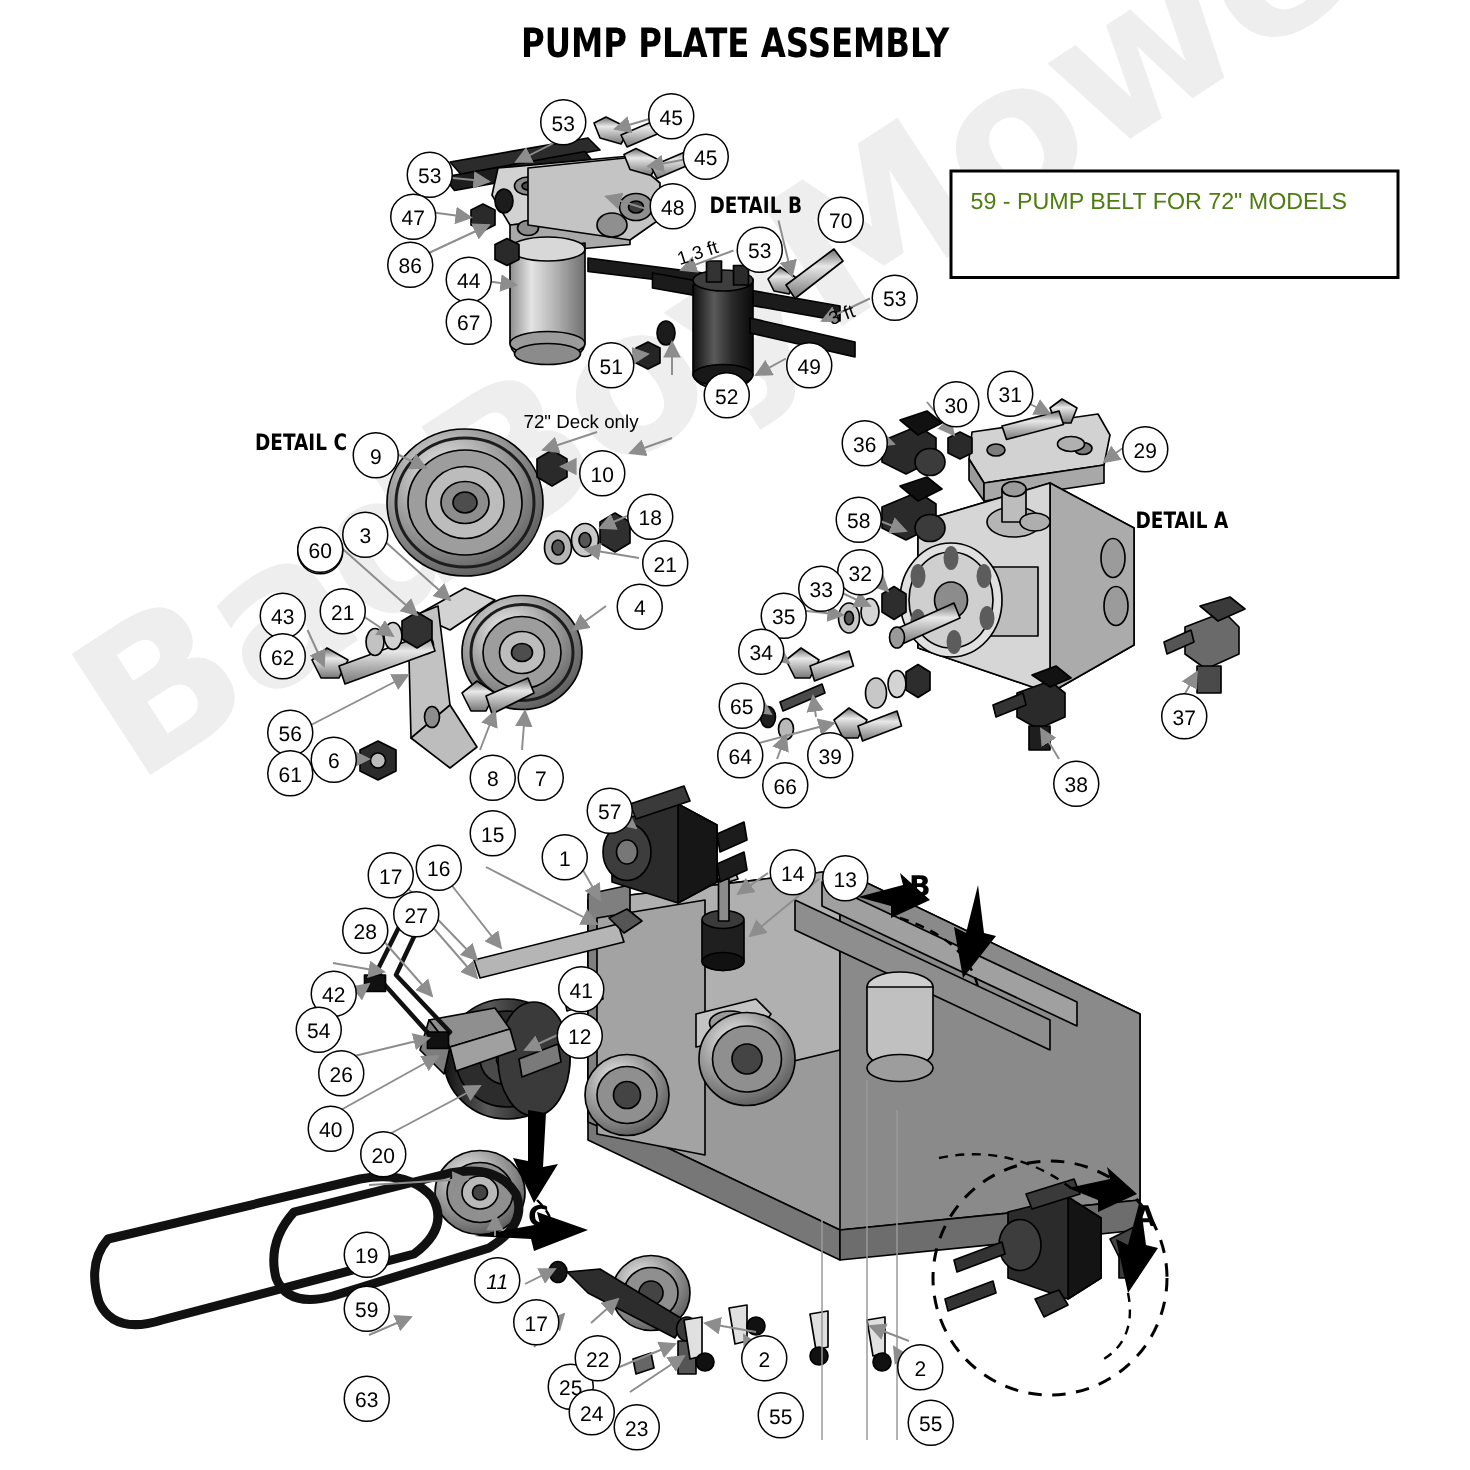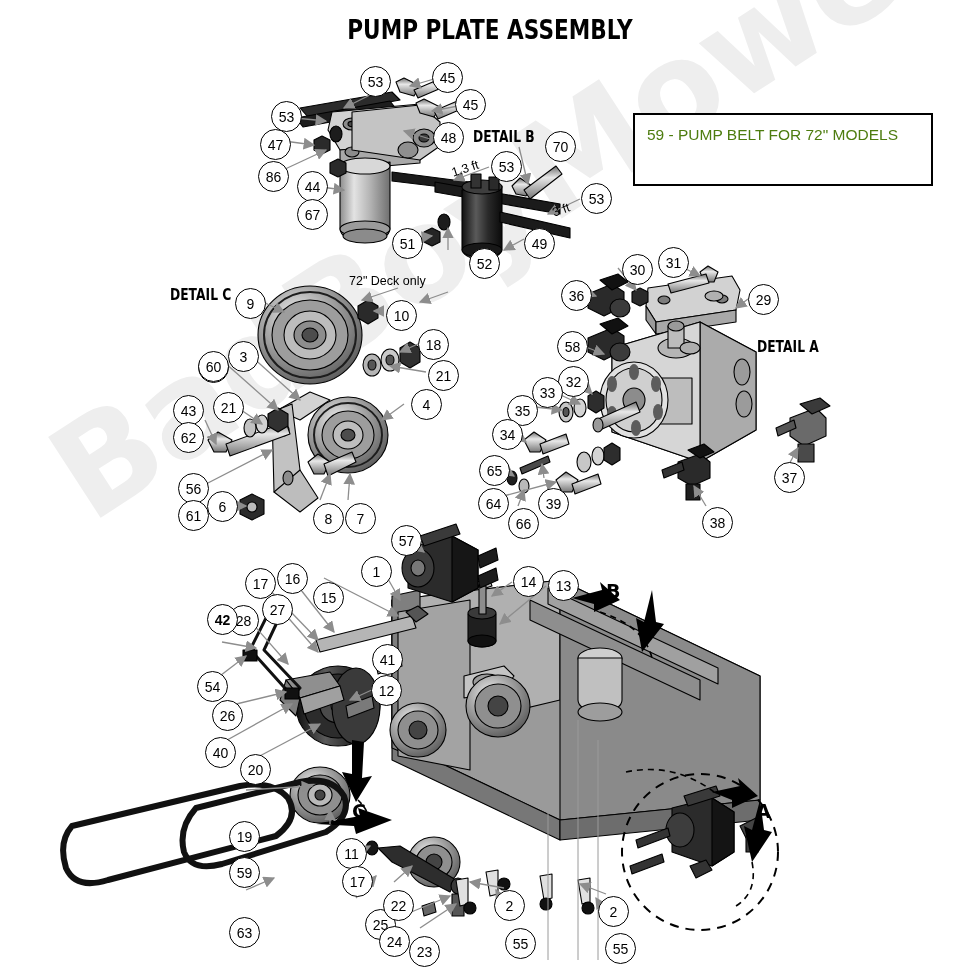--- a/index.html
+++ b/index.html
@@ -554,32 +554,32 @@
       <div class="cal" style="left: 508px; top: 508px;">66</div>
       <div class="cal" style="left: 538px; top: 488px;">39</div>
       <div class="cal" style="left: 702px; top: 507px;">38</div>
       <div class="cal" style="left: 774px; top: 462px;">37</div>
       <div class="cal" style="left: 391px; top: 525px;">57</div>
       <div class="cal" style="left: 361px; top: 556px;">1</div>
       <div class="cal" style="left: 513px; top: 566px;">14</div>
       <div class="cal" style="left: 548px; top: 570px;">13</div>
       <div class="cal" style="left: 245px; top: 568px;">17</div>
       <div class="cal" style="left: 277px; top: 563px;">16</div>
-      <div class="cal" style="left: 313px; top: 582px;">15</div>
+      <div class="cal" style="left: 313px; top: 540px;">15</div>
       <div class="cal" style="left: 262px; top: 594px;">27</div>
       <div class="cal" style="left: 228px; top: 605px;">28</div>
-      <div class="cal" style="left: 207px; top: 604px; font-weight: bold;">42</div>
+      <div class="cal" style="left: 207px; top: 647px;">42</div>
       <div class="cal" style="left: 372px; top: 644px;">41</div>
       <div class="cal" style="left: 197px; top: 671px;">54</div>
       <div class="cal" style="left: 371px; top: 675px;">12</div>
       <div class="cal" style="left: 212px; top: 700px;">26</div>
       <div class="cal" style="left: 205px; top: 737px;">40</div>
       <div class="cal" style="left: 240px; top: 754px;">20</div>
       <div class="cal" style="left: 229px; top: 784px; margin-top: 37px;">19</div>
-      <div class="cal" style="left: 336px; top: 838px;">11</div>
+      <div class="cal" style="left: 316px; top: 838px; font-style: italic;">11</div>
       <div class="cal" style="left: 342px; top: 866px;">17</div>
       <div class="cal" style="left: 229px; top: 857px; text-align: center;">59</div>
       <div class="cal" style="left: 229px; top: 917px;">63</div>
       <div class="cal" style="left: 349px; top: 909px; margin-left: 16px;">25</div>
       <div class="cal" style="left: 383px; top: 890px;">22</div>
       <div class="cal" style="left: 379px; top: 926px;">24</div>
       <div class="cal" style="left: 409px; top: 936px;">23</div>
       <div class="cal" style="left: 494px; top: 890px;">2</div>
       <div class="cal" style="left: 505px; top: 928px;">55</div>
       <div class="cal" style="left: 598px; top: 896px;">2</div>

